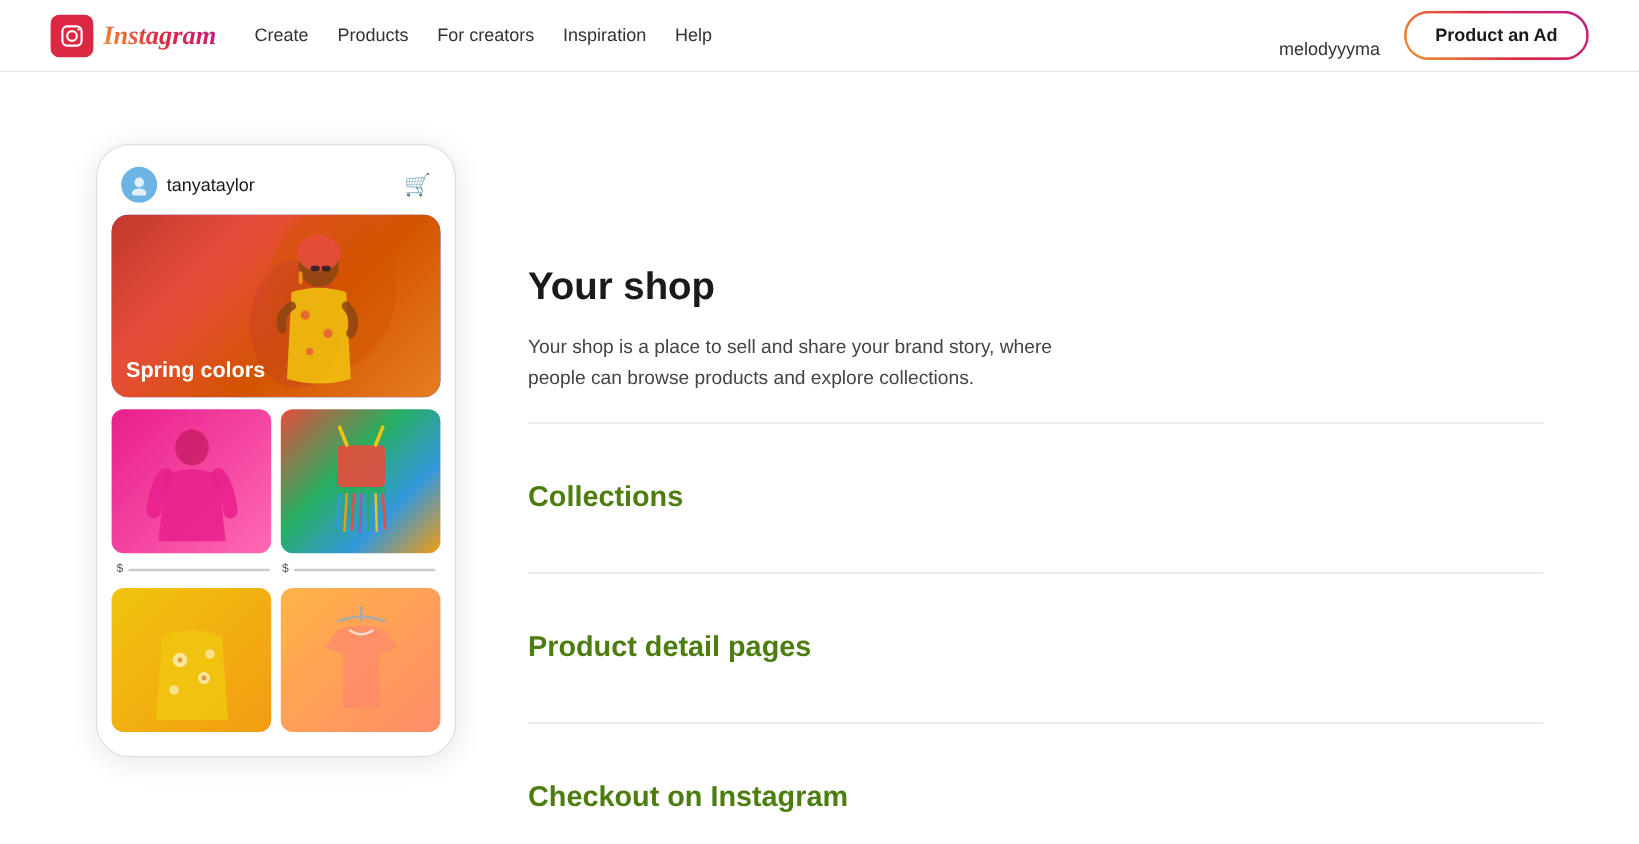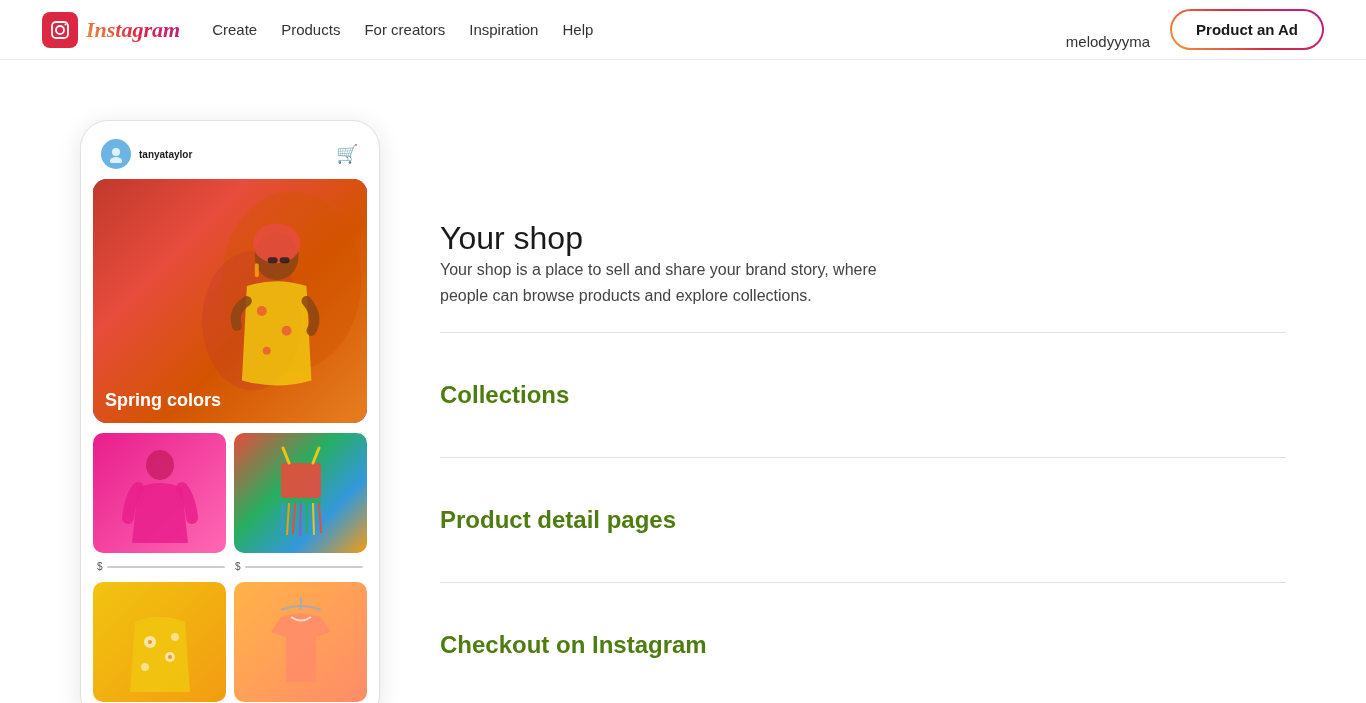--- a/index.html
+++ b/index.html
@@ -39,29 +39,29 @@
       box-shadow: 0 4px 24px rgba(0,0,0,0.10);
       padding: 12px;
       width: 300px;
       overflow: hidden;
     }
     .phone-header {
       display: flex; align-items: center; justify-content: space-between;
       padding: 6px 8px 10px;
     }
     .phone-avatar { width: 30px; height: 30px; border-radius: 50%; background: #6cb4e4; display: flex; align-items: center; justify-content: center; }
-    .phone-username { font-size: 10px; font-weight: 700; }
+    .phone-username { font-size: 15px; font-weight: 400; }
     .cart-icon { font-size: 18px; color: #333; }
 
     .phone-avatar-username { display: flex; align-items: center; gap: 8px; }
 
     
     .hero-img {
       border-radius: 14px; overflow: hidden; position: relative;
-      height: 244px; background: #4c1d95;
+      height: 152px; background: #4c1d95;
       display: flex; align-items: flex-end;
       margin-bottom: 10px;
     }
     .hero-gradient {
       width: 100%; height: 100%;
       background: linear-gradient(135deg, #c0392b 0%, #e74c3c 30%, #d35400 60%, #e67e22 100%);
       position: relative;
     }
     .hero-label {
       position: absolute; bottom: 12px; left: 12px;
@@ -82,21 +82,21 @@
     .price-line {
       display: flex; gap: 10px; margin-bottom: 10px; padding: 0 4px;
     }
     .price-bar { display: flex; align-items: center; gap: 4px; flex: 1; }
     .price-bar-symbol { font-size: 10px; color: #555; }
     .price-bar-line { height: 2px; background: #ccc; flex: 1; border-radius: 2px; }
 
     
     .right-content { flex: 1; padding-top: 100px; }
 
-    .section-heading { font-size: 32px; font-weight: 400; margin-bottom: 0; }
+    .section-heading { font-size: 32px; font-weight: 700; margin-bottom: 20px; }
     .section-desc { font-size: 16px; color: #444; line-height: 1.6; margin-bottom: 24px; max-width: 480px; }
     .divider { border: none; border-top: 1px solid #e0e0e0; margin: 24px 0; }
 
     .feature-item { padding: 24px 0; }
     .feature-title { font-size: 24px; font-weight: 600; color: #4d7c0f; }
   </style>
 </head>
 <body>
 
 <nav class="navbar">

